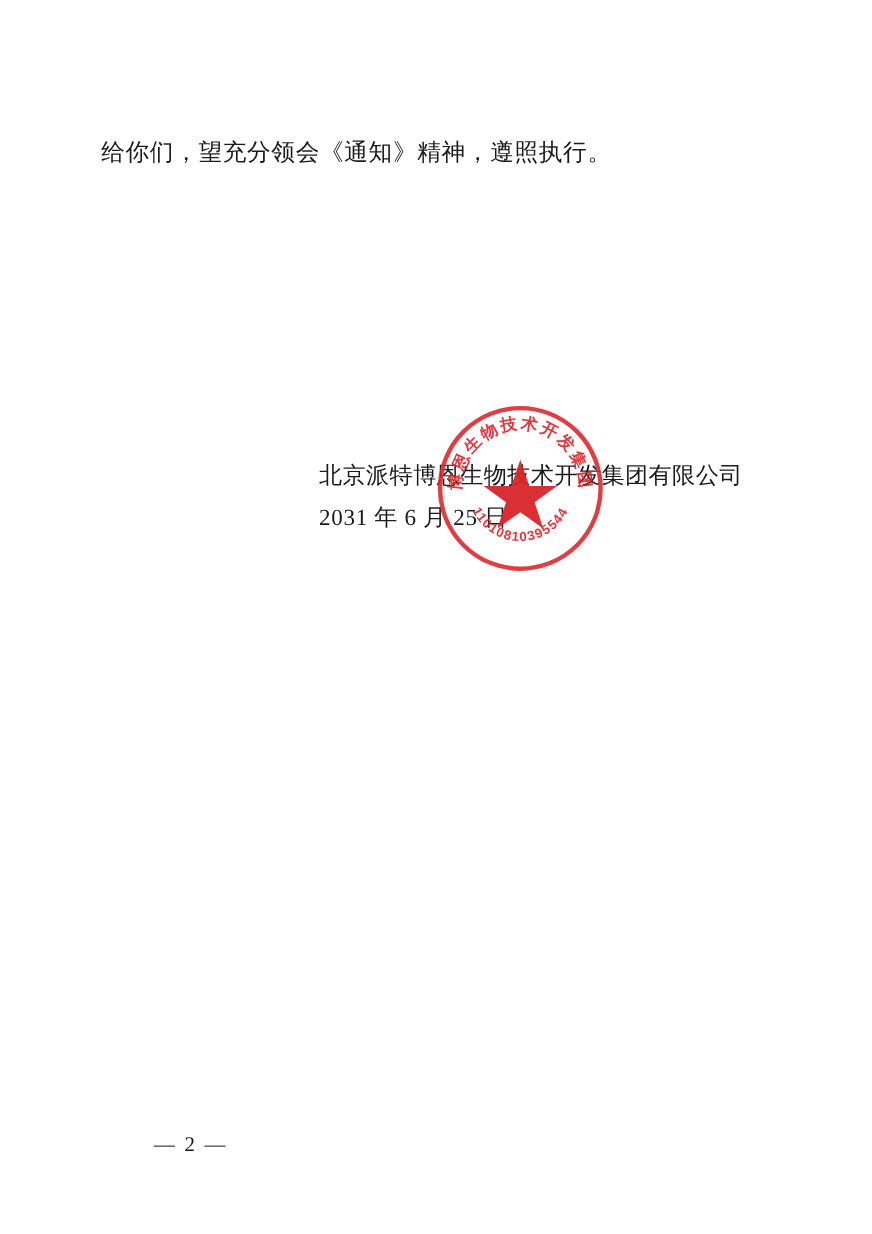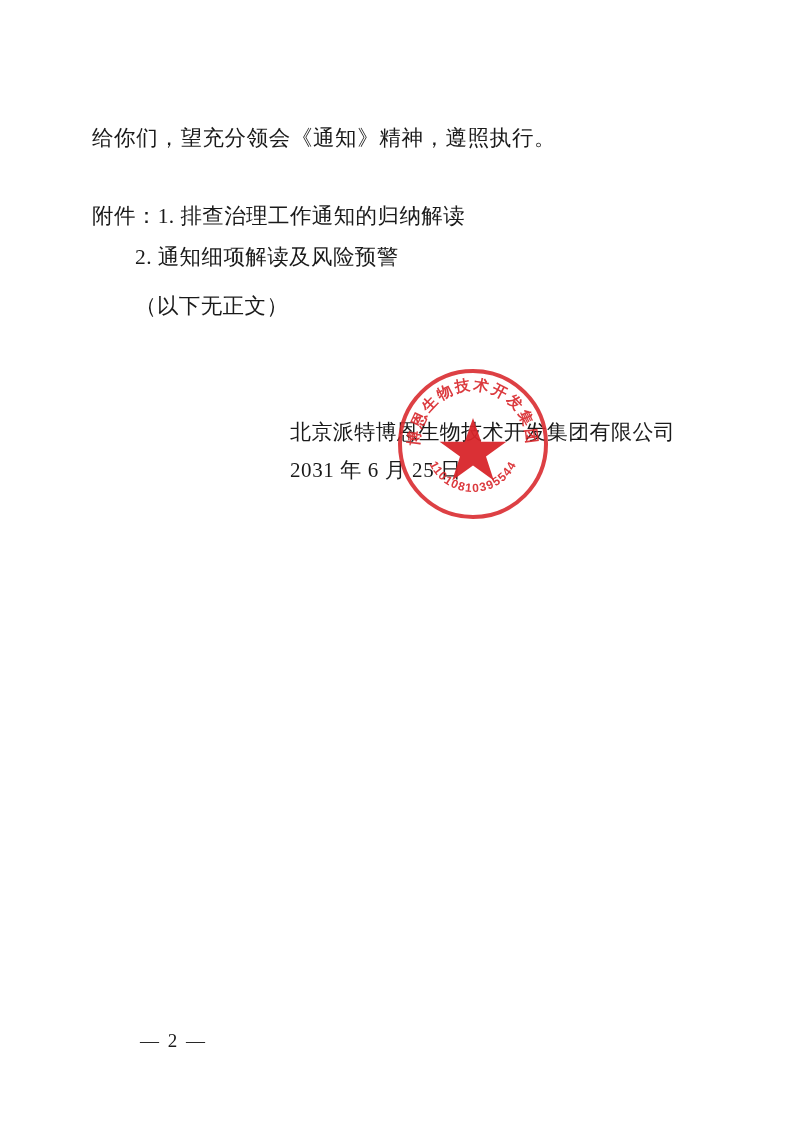--- a/index.html
+++ b/index.html
@@ -110,25 +110,20 @@
 </style>
 </head>
 <body>
 
 <div class="page">
 
   <div class="doc-body">
 
     <p class="para para-main">给你们，望充分领会《通知》精神，遵照执行。</p>
 
-    <div class="attach-block">
-      <div class="attach-line">附件：1. 排查治理工作通知的归纳解读</div>
-      <div class="attach-line attach-line-2">2. 通知细项解读及风险预警</div>
-      <div class="attach-line attach-note">（以下无正文）</div>
-    </div>
 
   </div>
 
   <div class="signature">
     <div class="sig-org">北京派特博恩生物技术开发集团有限公司</div>
     <div class="sig-date">2031 年 6 月 25 日</div>
   </div>
 
   <div class="seal">
     <svg width="152" height="152" viewBox="0 0 152 152" xmlns="http://www.w3.org/2000/svg">

